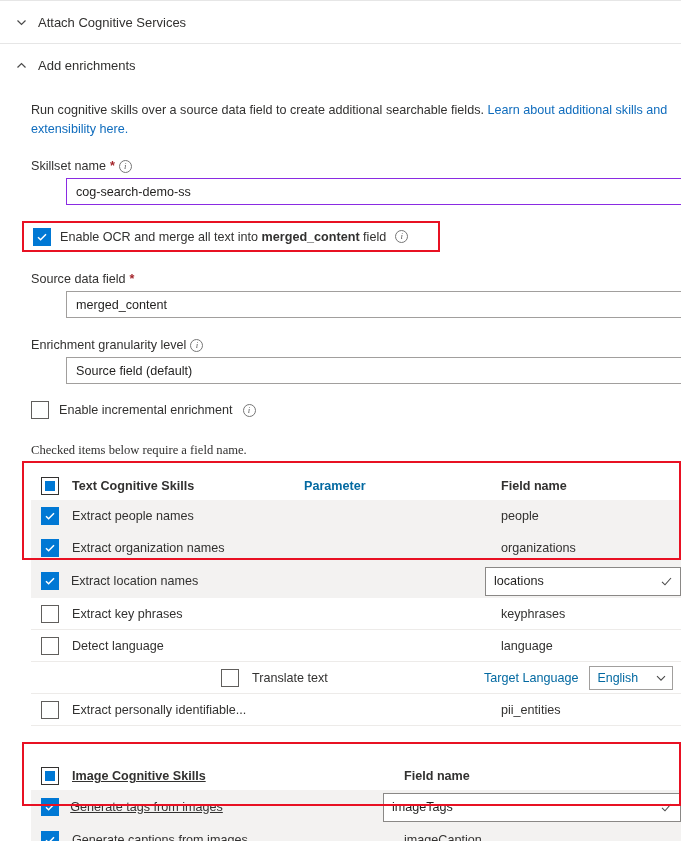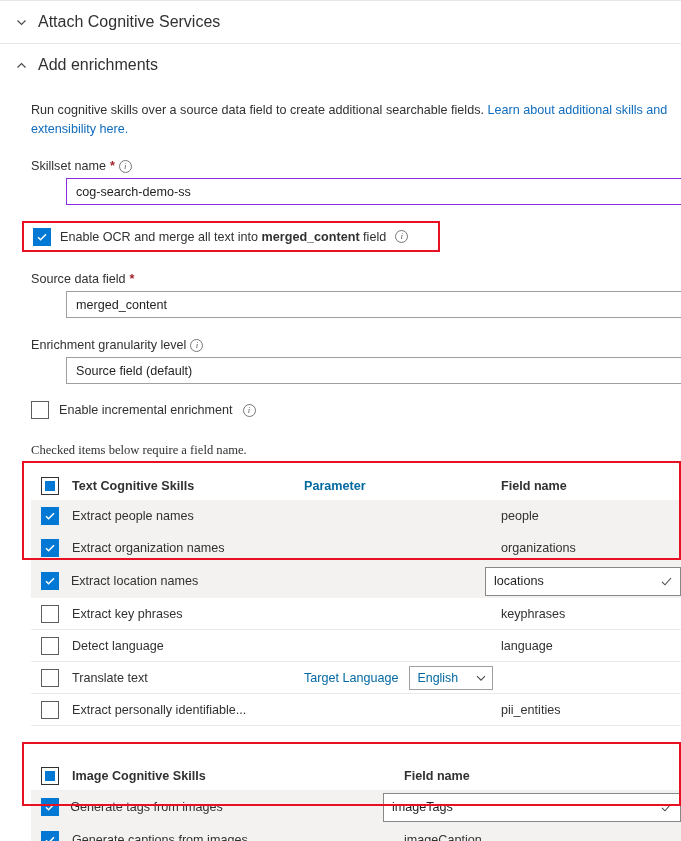--- a/index.html
+++ b/index.html
@@ -26,21 +26,21 @@
     box-sizing: border-box;
   }
   .accordion-head .chev {
     width: 22px;
     display: flex;
     align-items: center;
     justify-content: center;
     color: #4a4a4a;
   }
   .accordion-head .acc-label {
-    font-size: 16px;
+    font-size: 13px;
     color: #323130;
     margin-left: 6px;
   }
   .hr {
     height: 1px;
     background: #e6e6e6;
     width: 681px;
   }
 
   
@@ -163,36 +163,37 @@
   }
 
   
   .table { width: 650px; margin-top: 14px; position: relative; }
   .trow {
     display: flex;
     align-items: center;
     height: 32px;
     position: relative;
     box-sizing: border-box;
+    justify-content: flex-end;
   }
   .trow.head {
     height: 28px;
     font-weight: 700;
     font-size: 12.4px;
     color: #323130;
   }
   .trow.zebra { background: #f3f2f1; }
   .trow.divider { border-bottom: 1px solid #edebe9; }
 
   .c-check { width: 41px; display: flex; align-items: center; padding-left: 10px; box-sizing: border-box; }
   .c-name  { width: 232px; font-size: 12.6px; color: #323130; }
   .c-param { width: 197px; font-size: 12.6px; color: #0369a1; display: flex; align-items: center; gap: 10px; }
   .c-field { flex: 1; font-size: 12.6px; color: #323130; }
 
-  .table.images .c-name  { width: 332px; }
+  .table.images .c-name  { width: 332px; text-decoration: underline; }
   .table.images .c-field { flex: 1; }
 
   .mini-select {
     width: 84px; height: 24px;
     border: 1px solid #a19f9d;
     box-sizing: border-box;
     display: flex;
     align-items: center;
     justify-content: space-between;
     padding: 0 5px 0 8px;

